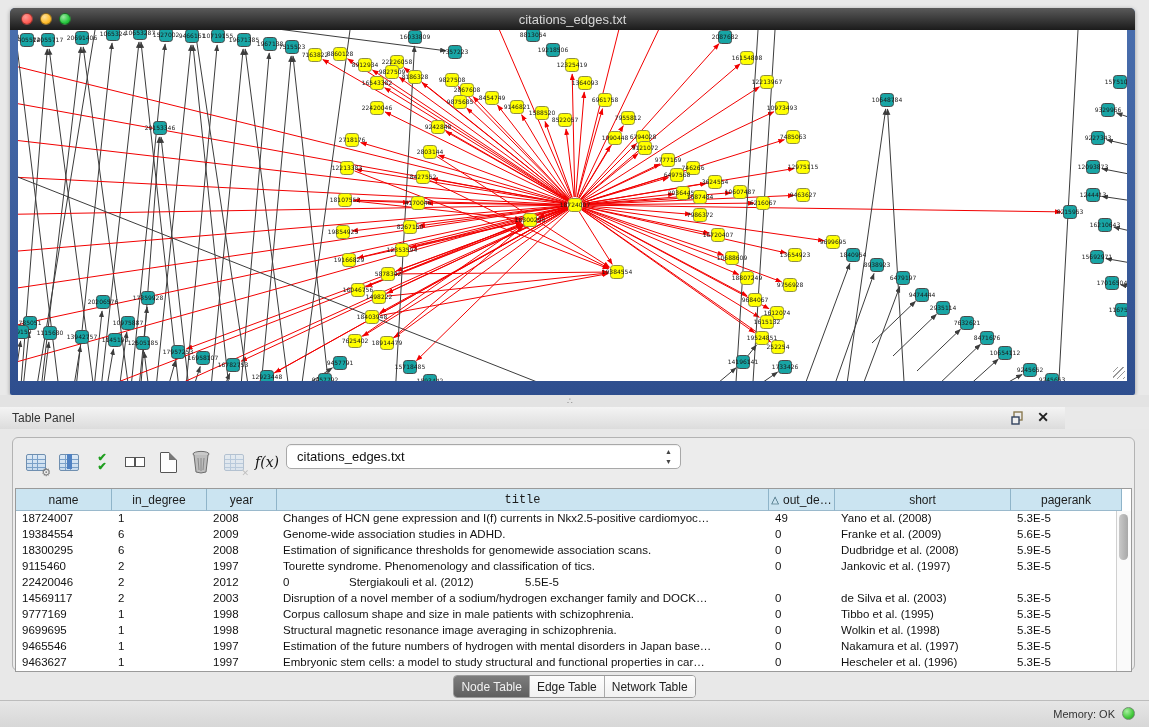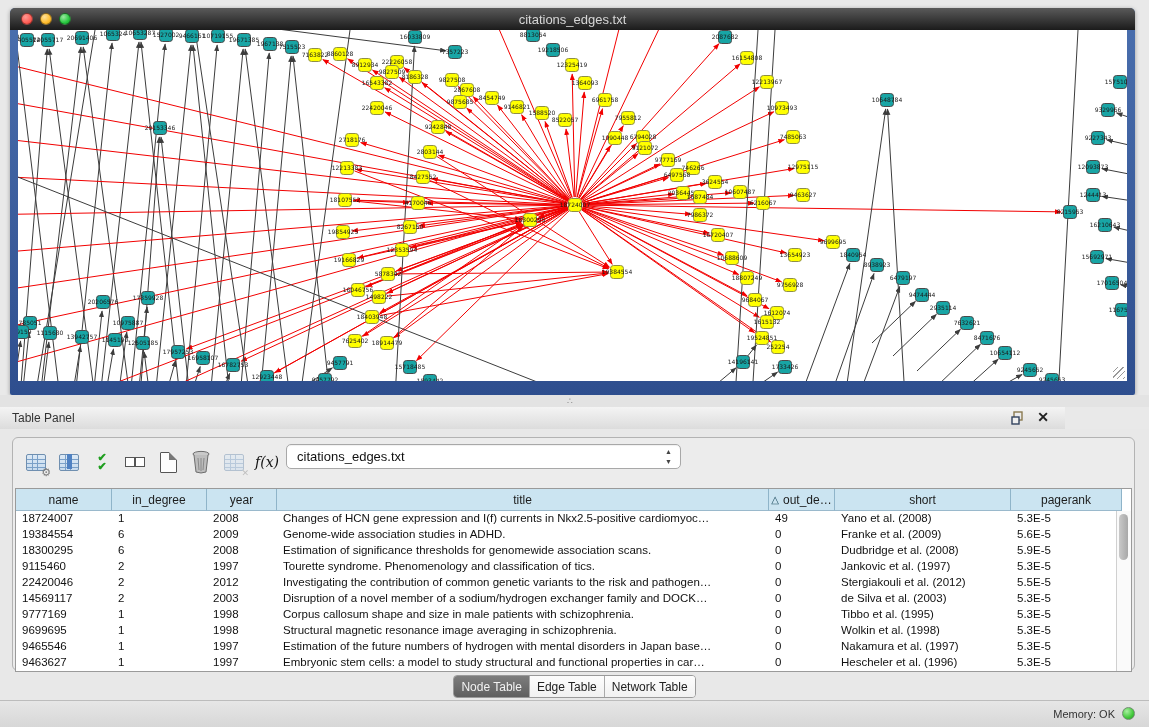--- a/index.html
+++ b/index.html
@@ -854,21 +854,21 @@
         <div id="thead">
             <div class="hcell" style="width: 96px;">
               <span>name</span>
             </div>
             <div class="hcell" style="width: 95px;">
               <span>in_degree</span>
             </div>
             <div class="hcell" style="width: 70px;">
               <span>year</span>
             </div>
-            <div class="hcell" style="width: 492px;">
+            <div class="hcell" style="width: 492px; font-family: Liberation Mono, monospace;">
               <span>title</span>
             </div>
             <div class="hcell" style="width: 66px;">
               <span class="tri">△</span>
               <span>out_de…</span>
             </div>
             <div class="hcell" style="width: 176px;">
               <span>short</span>
             </div>
             <div class="hcell" style="width: 111px; justify-content: center;">
@@ -909,21 +909,20 @@
               <div class="tcell" style="width: 70px;">1997</div>
               <div class="tcell" style="width: 492px;">Tourette syndrome. Phenomenology and classification of tics.</div>
               <div class="tcell" style="width: 66px;">0</div>
               <div class="tcell" style="width: 176px;">Jankovic et al. (1997)</div>
               <div class="tcell" style="width: 111px;">5.3E-5</div>
             </div>
             <div class="trow">
               <div class="tcell" style="width: 96px;">22420046</div>
               <div class="tcell" style="width: 95px;">2</div>
               <div class="tcell" style="width: 70px;">2012</div>
-              <div class="tcell" style="width: 492px;">Investigating the contribution of common genetic variants to the risk and pathogen…</div>
               <div class="tcell" style="width: 66px;">0</div>
               <div class="tcell" style="width: 176px;">Stergiakouli et al. (2012)</div>
               <div class="tcell" style="width: 111px;">5.5E-5</div>
             </div>
             <div class="trow">
               <div class="tcell" style="width: 96px;">14569117</div>
               <div class="tcell" style="width: 95px;">2</div>
               <div class="tcell" style="width: 70px;">2003</div>
               <div class="tcell" style="width: 492px;">Disruption of a novel member of a sodium/hydrogen exchanger family and DOCK…</div>
               <div class="tcell" style="width: 66px;">0</div>

